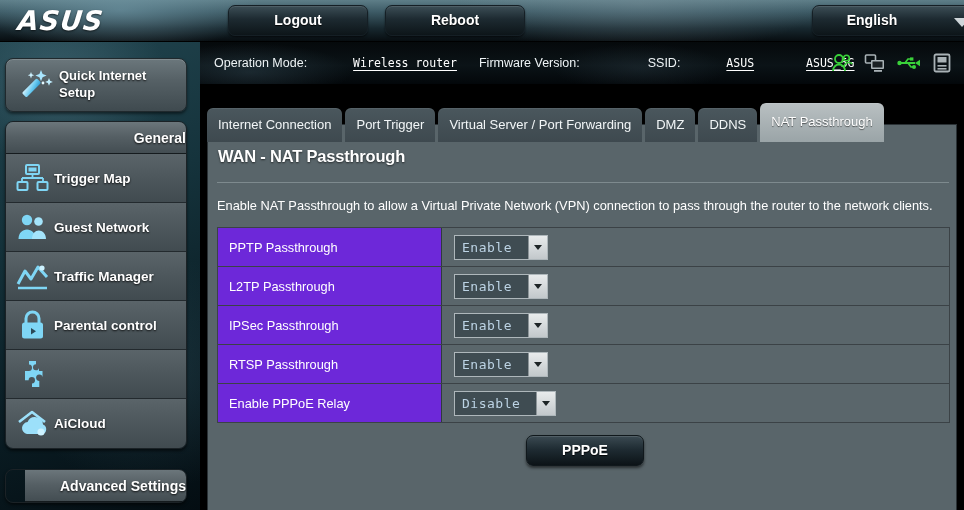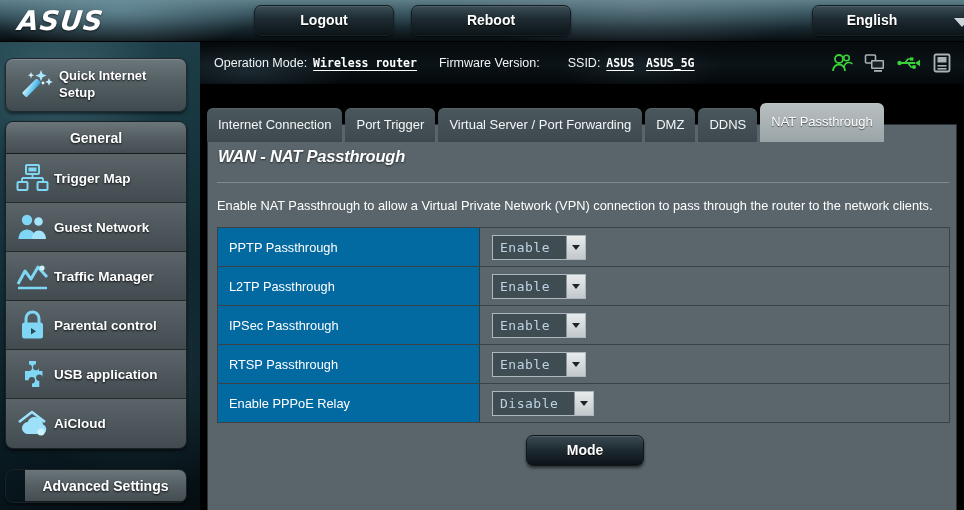--- a/index.html
+++ b/index.html
@@ -61,24 +61,23 @@
     border: 1px solid #151f25;
     background: linear-gradient(180deg, #3c4e56 0%, #1d2a31 45%, #0d1519 100%);
     color: #ffffff;
     font-size: 14px;
     font-weight: 700;
     line-height: 29px;
     text-align: center;
     text-shadow: 0 1px 1px rgba(0,0,0,0.9);
     cursor: pointer;
     box-shadow: inset 0 1px 0 rgba(255,255,255,0.10), 0 1px 2px rgba(0,0,0,0.6);
-    margin-left: 26px;
   }
   #btn-logout { left: 228px; width: 140px; }
-  #btn-reboot { left: 385px; width: 160px; }
+  #btn-reboot { left: 385px; width: 140px; }
 
   .lang-select {
     position: absolute;
     top: 5px; left: 812px;
     width: 172px; height: 31px;
     border-radius: 7px;
     border: 1px solid #151f25;
     background: linear-gradient(180deg, #3c4e56 0%, #1d2a31 45%, #0d1519 100%);
     box-shadow: inset 0 1px 0 rgba(255,255,255,0.10), 0 1px 2px rgba(0,0,0,0.6);
     cursor: pointer;
@@ -119,25 +118,26 @@
     left: 214px; top: 0;
     height: 42px;
     display: flex;
     align-items: center;
     white-space: nowrap;
   }
   .status-line .lbl { color: #eef3f5; }
   .status-line .val {
     color: #ffffff;
     font-family: "DejaVu Sans Mono", monospace;
-    font-weight: 700;
+    font-weight: 400;
     font-size: 11.5px;
     text-decoration: underline;
     text-underline-offset: 3px;
     cursor: pointer;
+    margin-left: 40px;
   }
   .gap-lg { display: inline-block; width: 22px; }
   .gap-md { display: inline-block; width: 12px; }
   .gap-sm { display: inline-block; width: 6px; }
 
   .status-icons {
     position: absolute;
     right: 12px; top: 0;
     height: 42px;
     display: flex;
@@ -193,21 +193,21 @@
   #group-general { top: 79px; }
   #group-advanced { top: 427px; padding-left: 19px; }
 
   .menu-header {
     height: 32px;
     background: linear-gradient(180deg, #6b767b 0%, #566065 45%, #434d52 100%);
     color: #ffffff;
     font-size: 14px;
     font-weight: 700;
     line-height: 32px;
-    text-align: center;
+    text-align: right;
     text-shadow: 0 1px 2px rgba(0,0,0,0.85);
     border-bottom: 1px solid #151b1e;
     cursor: pointer;
   }
   .menu-item {
     position: relative;
     height: 49px;
     background: linear-gradient(180deg, #5a6469 0%, #4d575c 50%, #414b50 100%);
     border-bottom: 1px solid #232a2e;
     cursor: pointer;
@@ -274,21 +274,20 @@
   }
 
   .page-title {
     position: absolute;
     left: 10px; top: 22px;
     color: #ffffff;
     font-size: 16.5px;
     font-weight: 700;
     text-shadow: 0 1px 2px rgba(0,0,0,0.6);
     letter-spacing: -0.2px;
-    font-style: italic;
   }
   .title-rule {
     position: absolute;
     left: 9px; top: 57px;
     width: 732px; height: 1px;
     background: #7e8a8e;
   }
   .page-desc {
     position: absolute;
     left: 9px; top: 72px;
@@ -304,22 +303,22 @@
     width: 733px;
     border: 1px solid #3b4246;
     border-bottom: none;
   }
   .srow {
     display: flex;
     height: 39px;
     border-bottom: 1px solid #3b4246;
   }
   .srow .scell-label {
-    width: 262px;
-    background: #0369a1;
+    width: 224px;
+    background: #6d28d9;
     display: flex;
     align-items: center;
     padding-left: 11px;
     color: #ffffff;
     font-size: 12.8px;
     border-right: 1px solid #2f3budge;
     border-right: 1px solid #2f3a3e;
   }
   .srow .scell-value {
     flex: 1;
@@ -510,21 +509,20 @@
           <rect x="6" y="13.5" width="21" height="16" rx="2.5" fill="#7fd6f5"></rect>
           <path d="M15 19l5 3.2-5 3.2z" fill="#2b4a58"></path>
         </svg>
         <div class="mi-label">Parental control</div>
       </div>
 
       <div class="menu-item">
         <svg class="mi-icon" viewBox="0 0 33 33">
           <path d="M13 3h7v3.2a3 3 0 103 3.2V13h3.5v6.5a3.2 3.2 0 10-3.2 3.4V29H16v-3.5a3.2 3.2 0 10-3.4-3.3H9V13h3.6a3.2 3.2 0 10.4-6.4z" fill="#7fd6f5"></path>
         </svg>
-        <div class="mi-label">USB application</div>
       </div>
 
       <div class="menu-item">
         <svg class="mi-icon" viewBox="0 0 33 33">
           <path d="M3 15 L16 5 L29 15" fill="none" stroke="#9ce0fa" stroke-width="2.6" stroke-linejoin="round"></path>
           <path d="M11 27a6 6 0 01.6-11.9A8 8 0 0127 17.5a5 5 0 01-.5 9.5z" fill="#9ce0fa"></path>
           <circle cx="25" cy="25" r="3.6" fill="#cdf2ff"></circle>
         </svg>
         <div class="mi-label">AiCloud</div>
       </div>
@@ -598,16 +596,16 @@
         <div class="scell-value">
           <div class="drop">
             <span class="dv">Disable</span>
             <span class="darrow"></span>
           </div>
         </div>
       </div>
 
     </div>
 
-    <div class="apply-btn">Mode</div>
+    <div class="apply-btn">PPPoE</div>
   </div>
 
 </div>
 
 </body></html>

